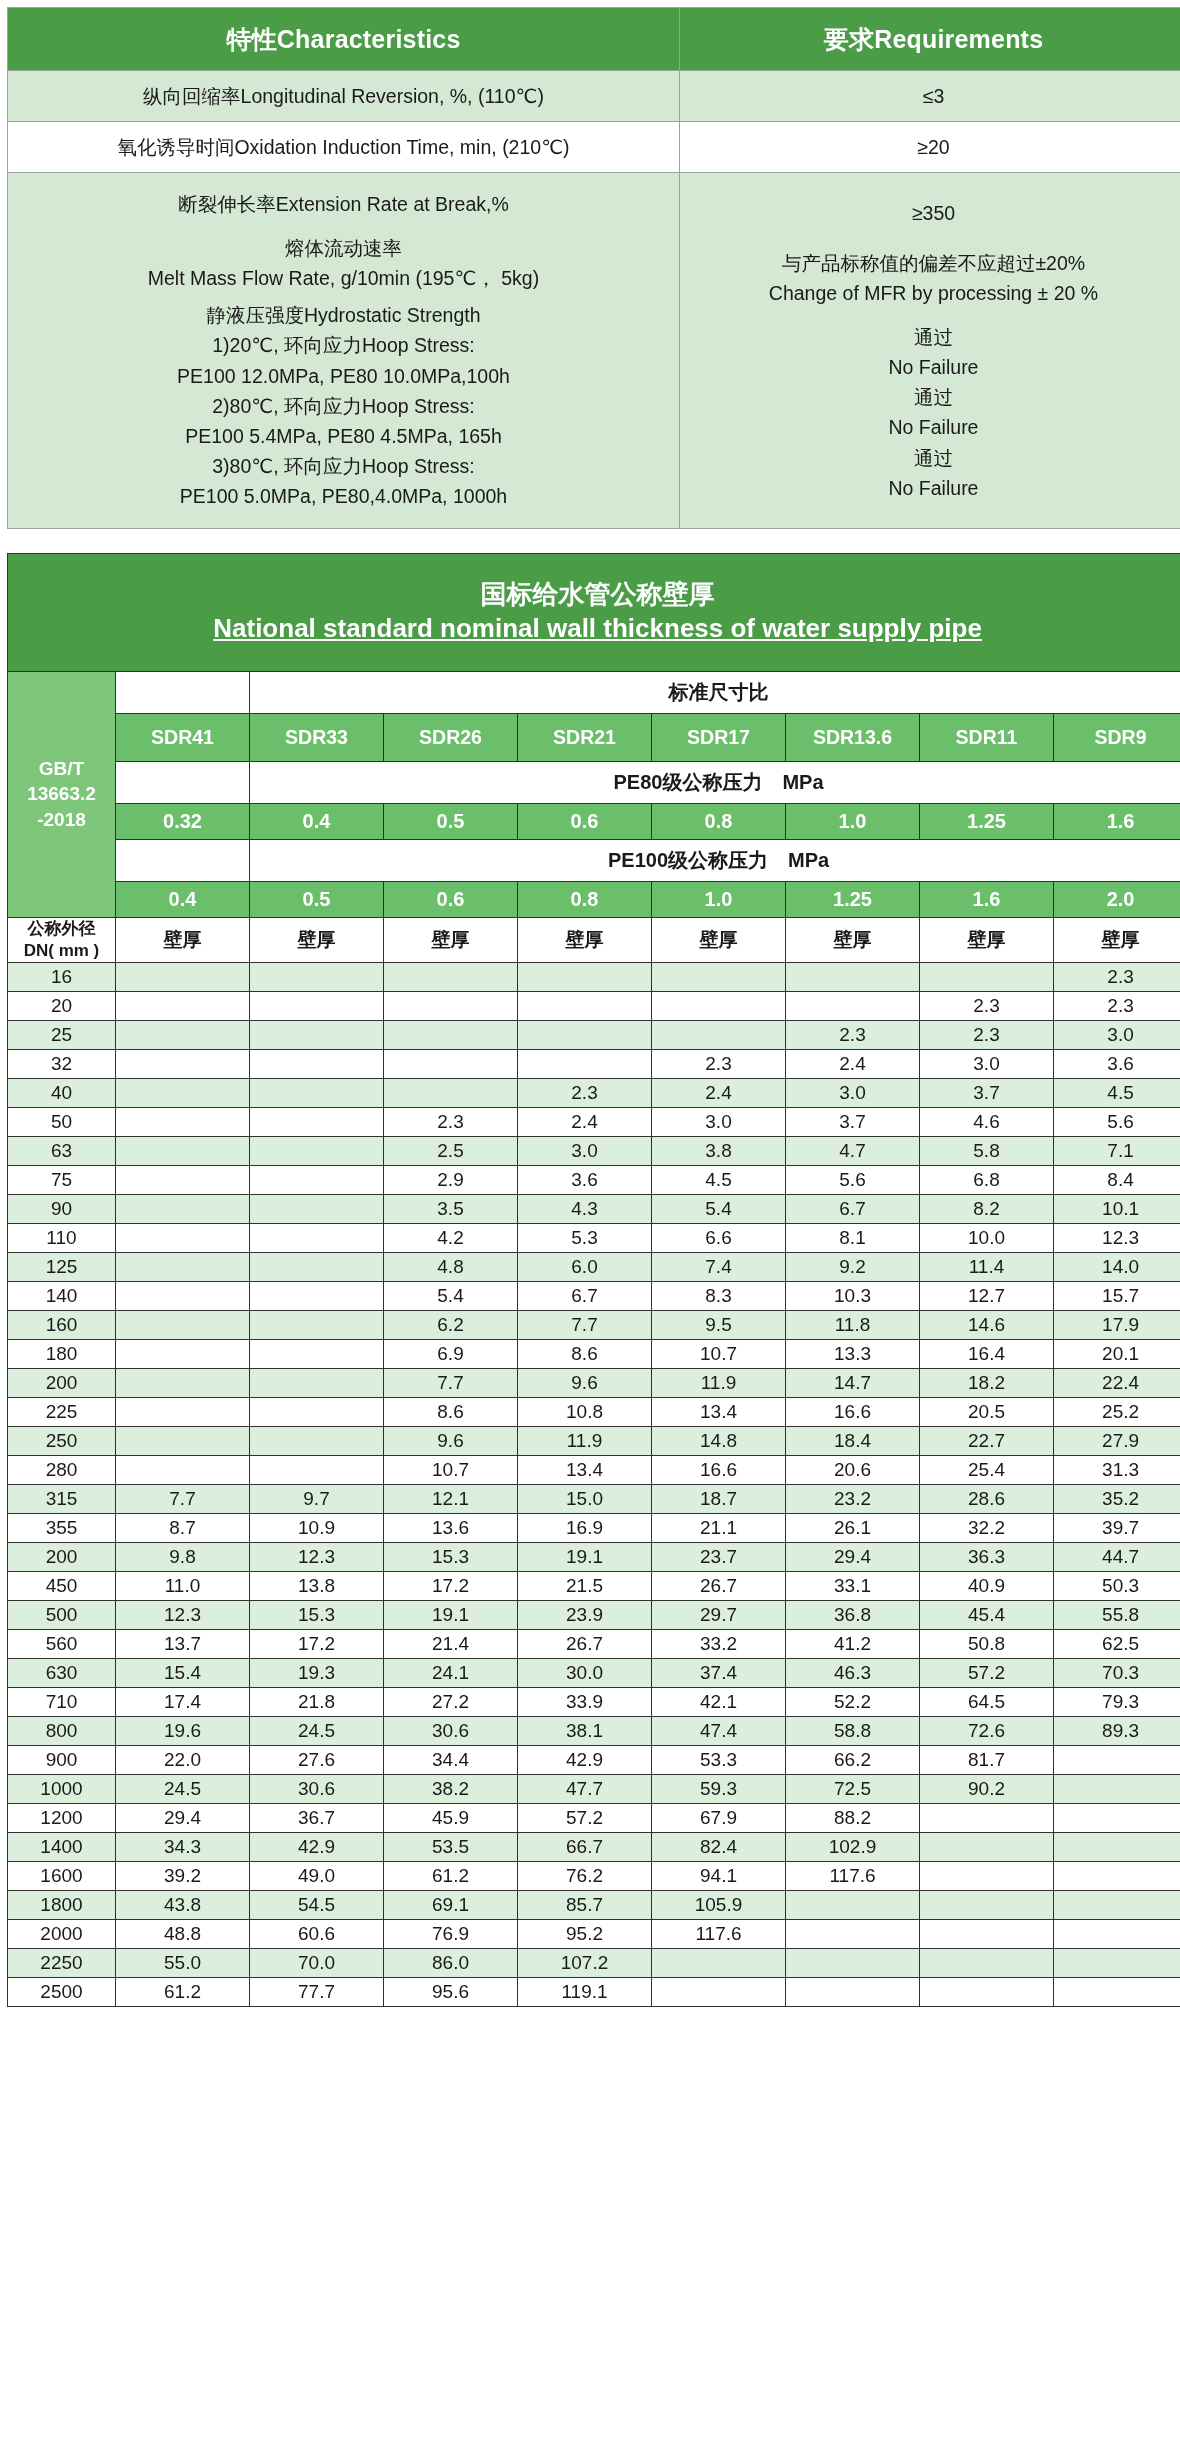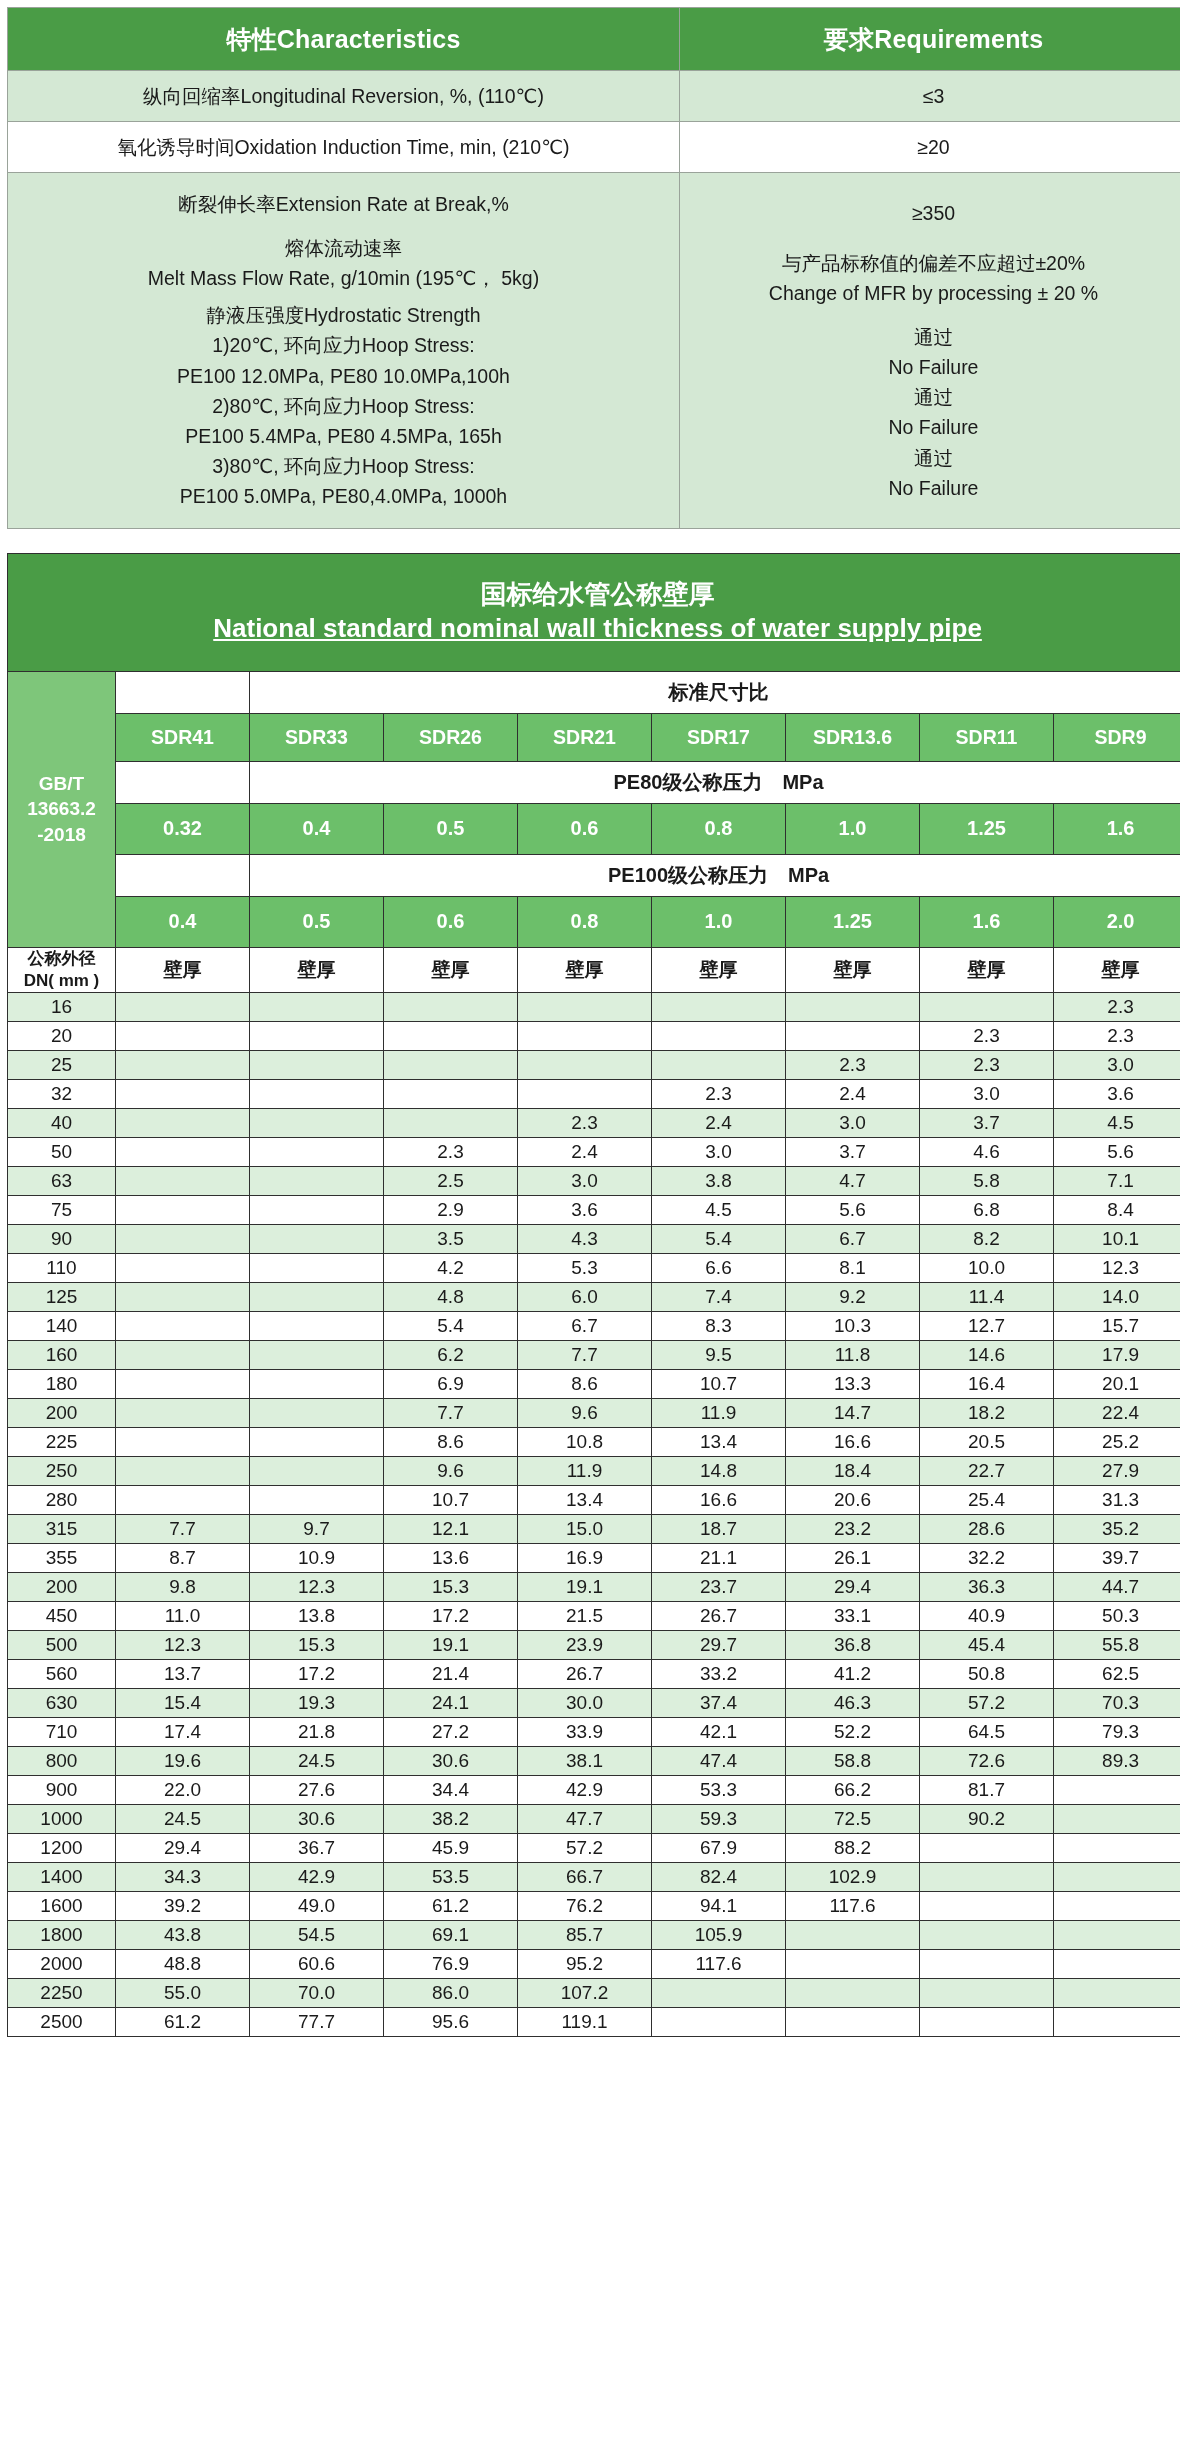--- a/index.html
+++ b/index.html
@@ -97,21 +97,21 @@
     color: #ffffff;
     font-weight: bold;
     font-size: 19.5px;
     height: 48px;
   }
   .t2 .press {
     background: #6cbf6a;
     color: #ffffff;
     font-weight: bold;
     font-size: 20px;
-    height: 51px;
+    height: 36px;
   }
   .t2 .hdr-row td { height: 42px; }
   .t2 .dn-head {
     background: #ffffff;
     font-weight: bold;
     font-size: 17px;
     line-height: 1.3;
     color:#1a1a1a;
   }
   .t2 .bihou {

